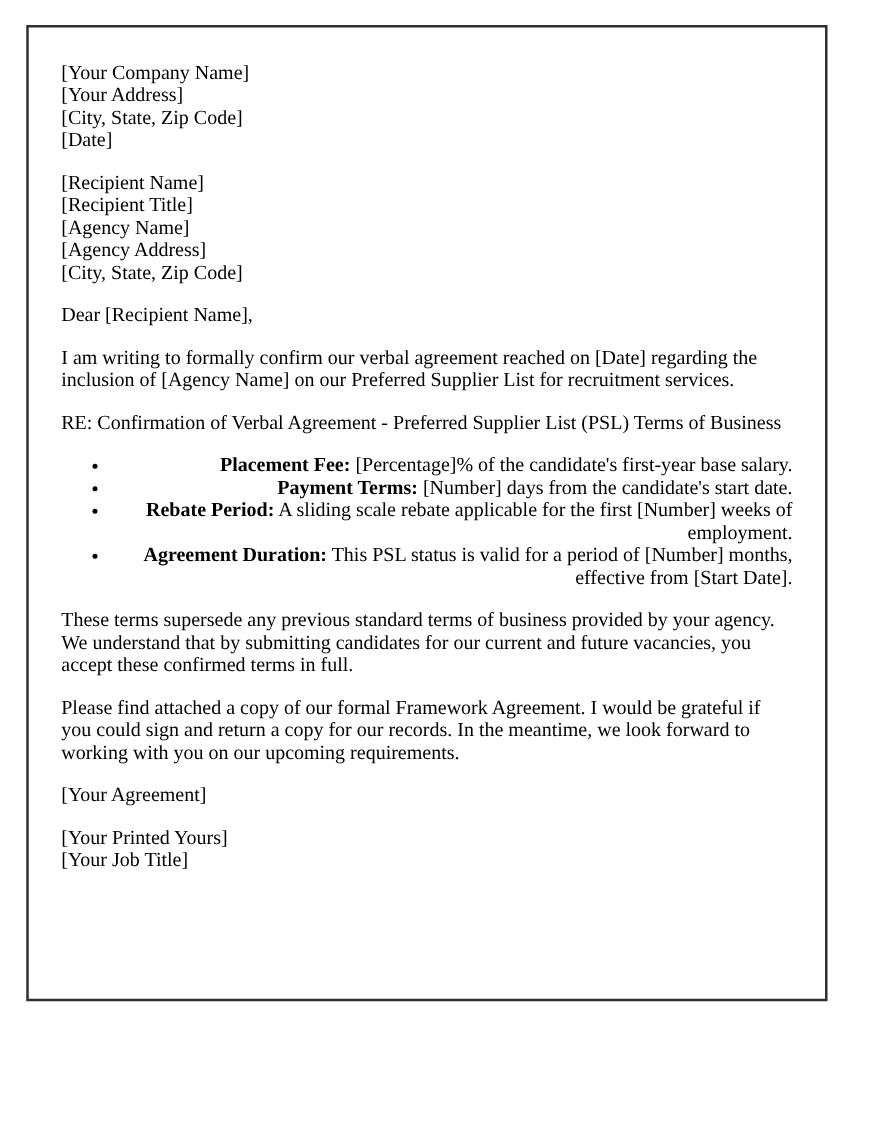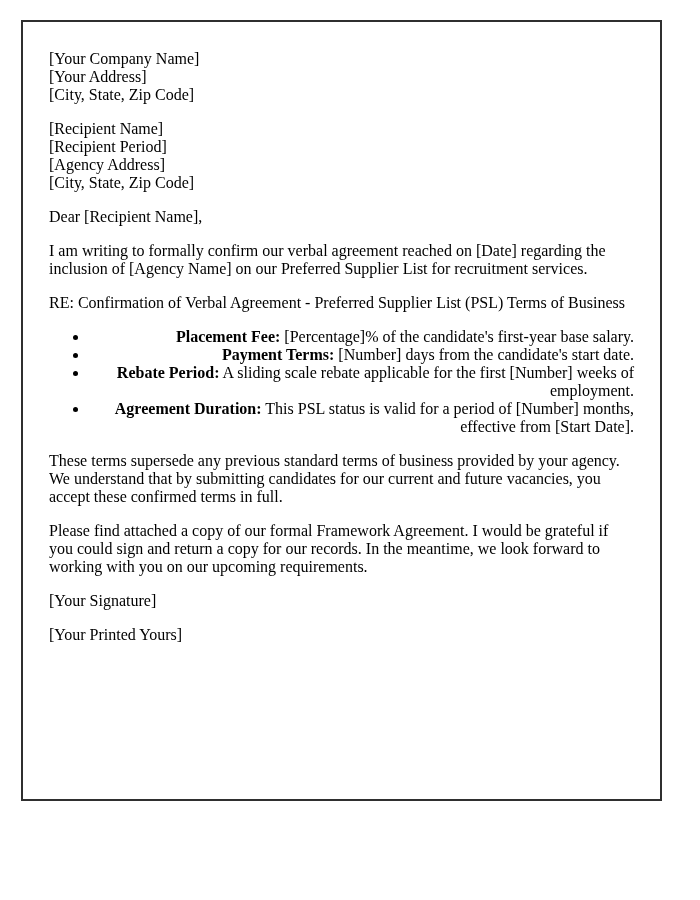--- a/index.html
+++ b/index.html
@@ -56,25 +56,27 @@
 </head>
 <body>
 
 <div class="page">
   <div class="letter">
 
     <div class="para">
       <div>[Your Company Name]</div>
       <div>[Your Address]</div>
       <div>[City, State, Zip Code]</div>
+      <div>[Date]</div>
     </div>
 
     <div class="para">
       <div>[Recipient Name]</div>
-      <div>[Recipient Period]</div>
+      <div>[Recipient Title]</div>
+      <div>[Agency Name]</div>
       <div>[Agency Address]</div>
       <div>[City, State, Zip Code]</div>
     </div>
 
     <div class="para">Dear [Recipient Name],</div>
 
     <div class="para">I am writing to formally confirm our verbal agreement reached on [Date] regarding the inclusion of [Agency Name] on our Preferred Supplier List for recruitment services.</div>
 
     <div class="para">RE: Confirmation of Verbal Agreement - Preferred Supplier List (PSL) Terms of Business</div>
 
@@ -84,20 +86,21 @@
       <li><span class="term-label">Payment Terms:</span><span> [Number] days from the candidate's start date.</span></li>
       <li><span class="term-label">Rebate Period:</span><span> A sliding scale rebate applicable for the first [Number] weeks of employment.</span></li>
       <li><span class="term-label">Agreement Duration:</span><span> This PSL status is valid for a period of [Number] months, effective from [Start Date].</span></li>
     </ul>
 
     <div class="para">These terms supersede any previous standard terms of business provided by your agency. We understand that by submitting candidates for our current and future vacancies, you accept these confirmed terms in full.</div>
 
     <div class="para">Please find attached a copy of our formal Framework Agreement. I would be grateful if you could sign and return a copy for our records. In the meantime, we look forward to working with you on our upcoming requirements.</div>
 
 
-    <div class="para">[Your Signature]</div>
+    <div class="para">[Your Agreement]</div>
 
     <div class="para">
       <div>[Your Printed Yours]</div>
+      <div>[Your Job Title]</div>
     </div>
 
   </div>
 </div>
 
 </body></html>

